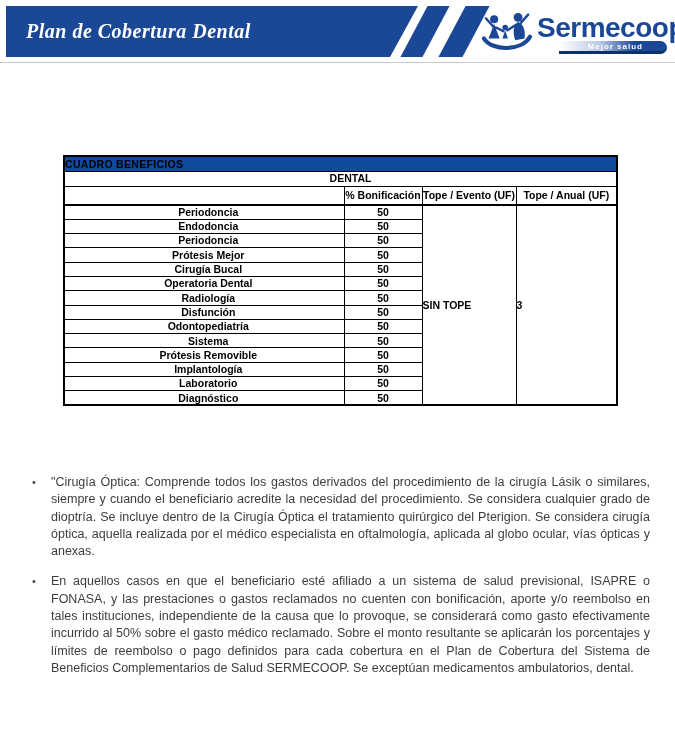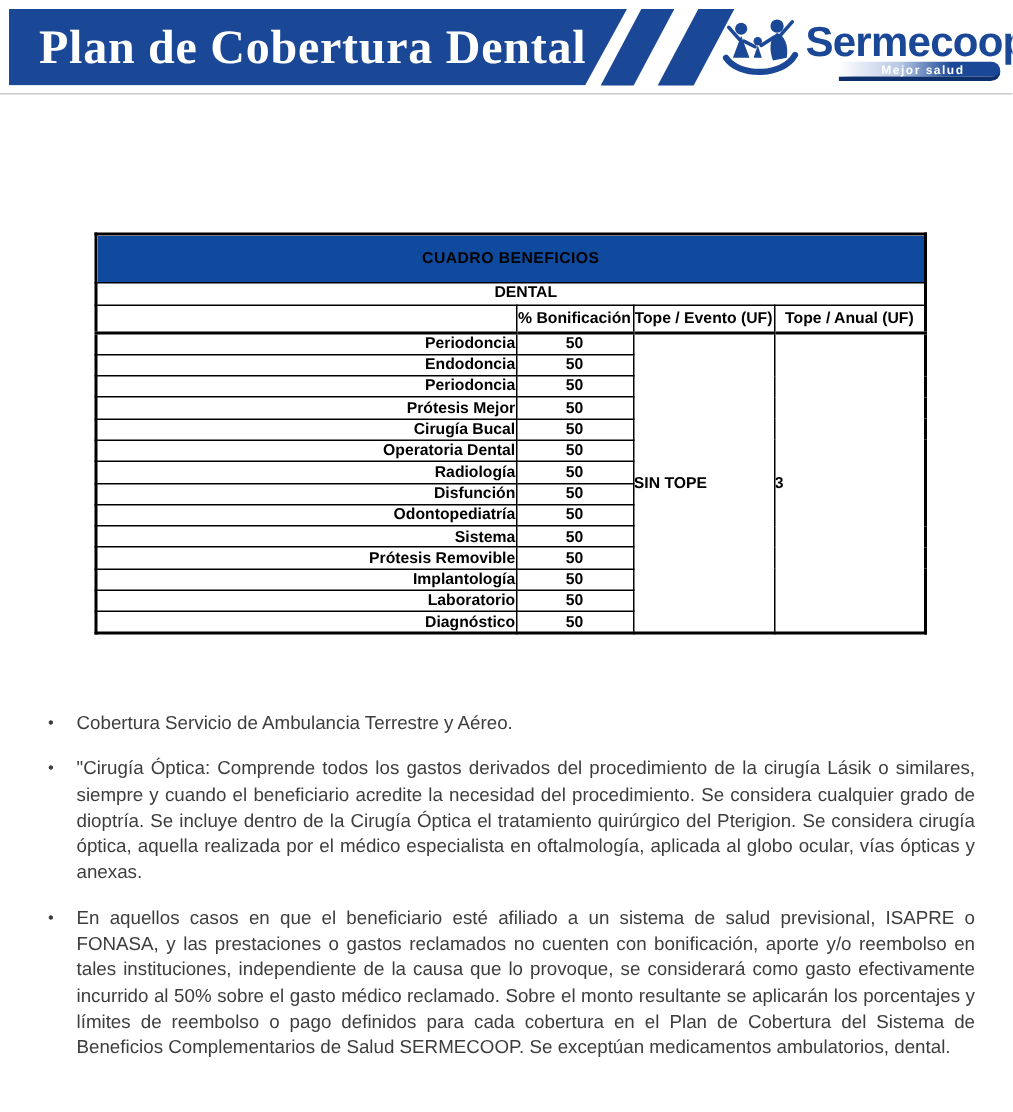--- a/index.html
+++ b/index.html
@@ -18,22 +18,22 @@
 
   
   .banner-band{
     position:absolute;left:6px;top:6px;width:412px;height:51px;
     background:var(--banner-blue);
     clip-path:polygon(0 0,100% 0,calc(100% - 28px) 100%,0 100%);
     display:flex;align-items:center;
   }
   .banner-title{
     font-family:"Liberation Serif", serif;
-    font-weight:bold;
-    color:#fff;font-size:32px;
+    font-style:italic;font-weight:bold;
+    color:#fff;font-size:20px;
     padding-left:20px;white-space:nowrap;
     letter-spacing:.5px;
   }
   .stripe{
     position:absolute;top:6px;height:51px;
     background:var(--banner-blue);
     transform:skewX(-28deg);
   }
   .stripe1{left:414px;width:22px;}
   .stripe2{left:452px;width:24px;}
@@ -66,30 +66,30 @@
     border:2px solid #000;
   }
   table.benefits td{
     border:1px solid #000;
     font-weight:bold;color:#000;
     font-size:10.5px;line-height:1;
     overflow:hidden;white-space:nowrap;
   }
   td.tbl-title{
     background:var(--table-blue);color:#fff;
-    text-align:center;font-size:11px;height:32px;letter-spacing:.3px;margin-left:12px;
+    font-size:11px;height:15px;letter-spacing:.3px;margin-left:12px;
   }
   td.tbl-section{
     color:var(--dental-blue);text-align:center;font-size:10.5px;height:15px;padding-left:20px;
   }
   tr.cols td{
     text-align:center;height:19px;border-bottom-width:2px;
   }
   tr.body-row td{height:14.3px;}
-  td.svc{padding-left:8px;text-align:right;}
+  td.svc{padding-left:8px;text-align:center;}
   td.val{text-align:center;}
   td.merged{
     text-align:left;vertical-align:middle;
     border-left-width:2px;font-size:10.5px;
   }
 
   
   .notes{
     position:absolute;left:30px;top:474px;width:620px;
     list-style:none;
@@ -218,16 +218,15 @@
     <td class="val">50</td>
   </tr>
       <tr class="body-row">
     <td class="svc">Diagnóstico</td>
     <td class="val">50</td>
   </tr>
     </tbody>
 </table>
 
 <ul class="notes">
-    <li>Cobertura Servicio de Ambulancia Terrestre y Aéreo.</li>
     <li class="justify">"Cirugía Óptica: Comprende todos los gastos derivados del procedimiento de la cirugía Lásik o similares, siempre y cuando el beneficiario acredite la necesidad del procedimiento. Se considera cualquier grado de dioptría. Se incluye dentro de la Cirugía Óptica el tratamiento quirúrgico del Pterigion. Se considera cirugía óptica, aquella realizada por el médico especialista en oftalmología, aplicada al globo ocular, vías ópticas y anexas.</li>
     <li class="justify">En aquellos casos en que el beneficiario esté afiliado a un sistema de salud previsional, ISAPRE o FONASA, y las prestaciones o gastos reclamados no cuenten con bonificación, aporte y/o reembolso en tales instituciones, independiente de la causa que lo provoque, se considerará como gasto efectivamente incurrido al 50% sobre el gasto médico reclamado. Sobre el monto resultante se aplicarán los porcentajes y límites de reembolso o pago definidos para cada cobertura en el Plan de Cobertura del Sistema de Beneficios Complementarios de Salud SERMECOOP. Se exceptúan medicamentos ambulatorios, dental.</li>
   </ul>
 
 </body></html>

